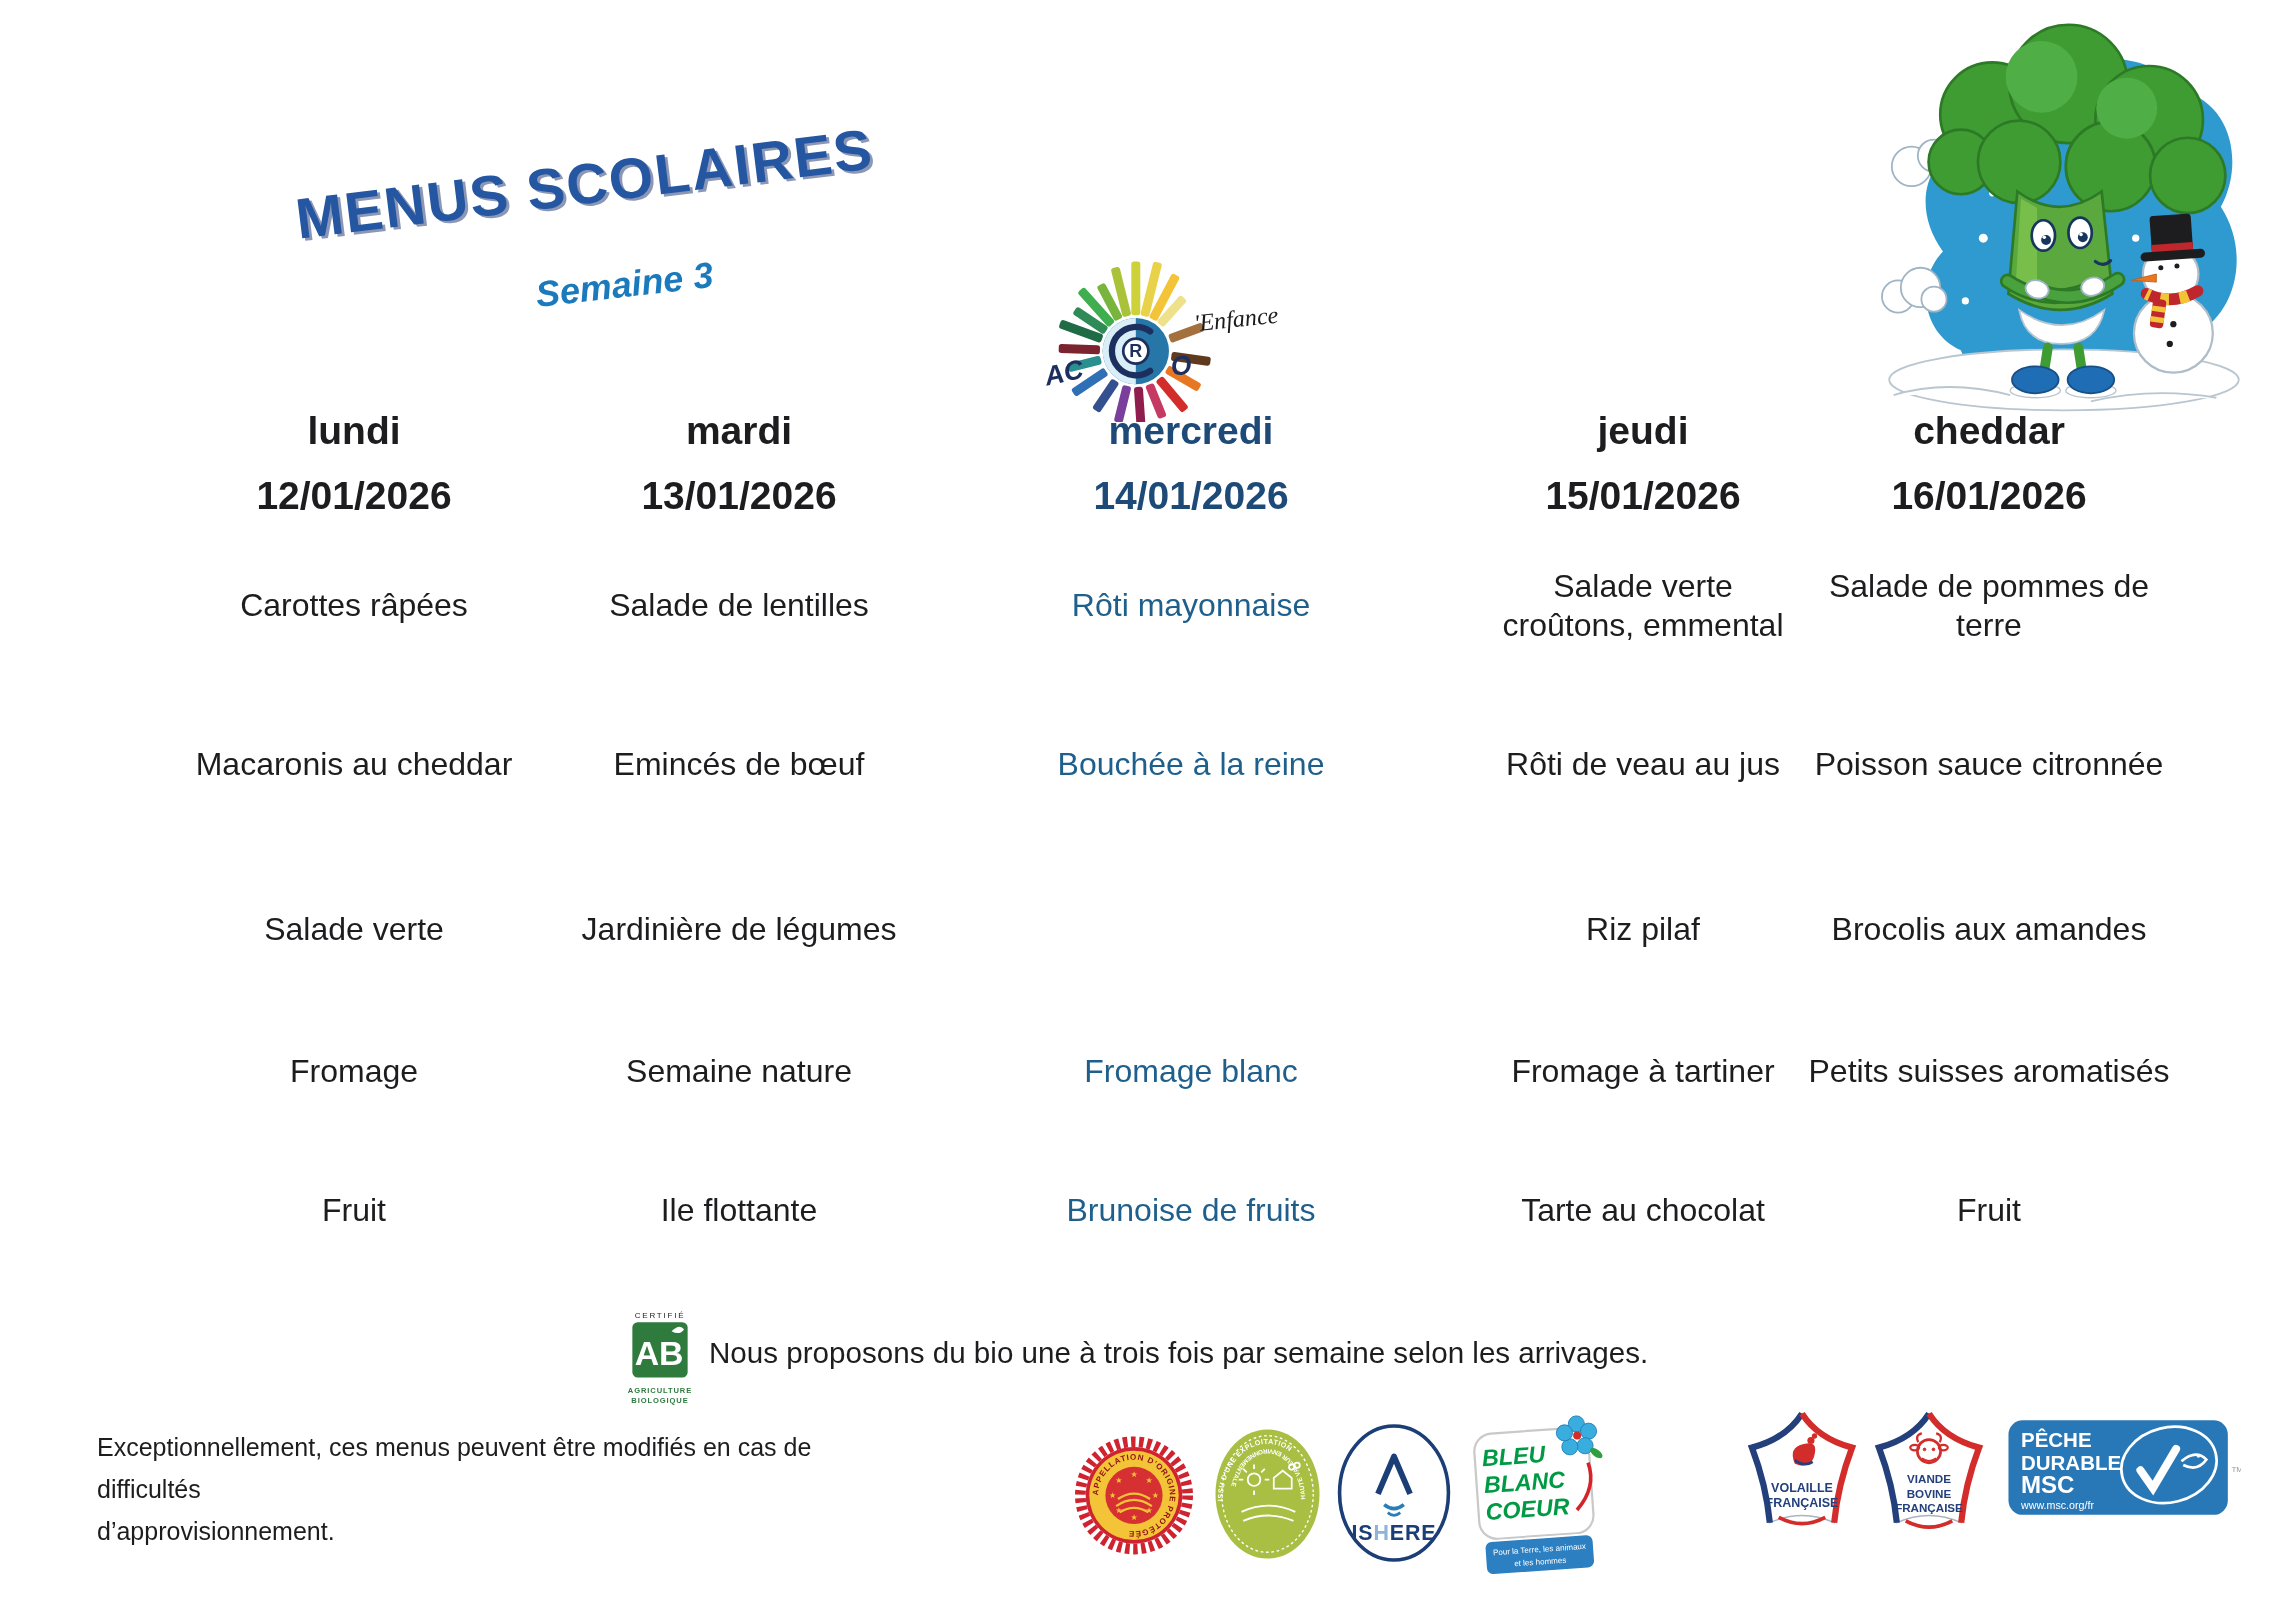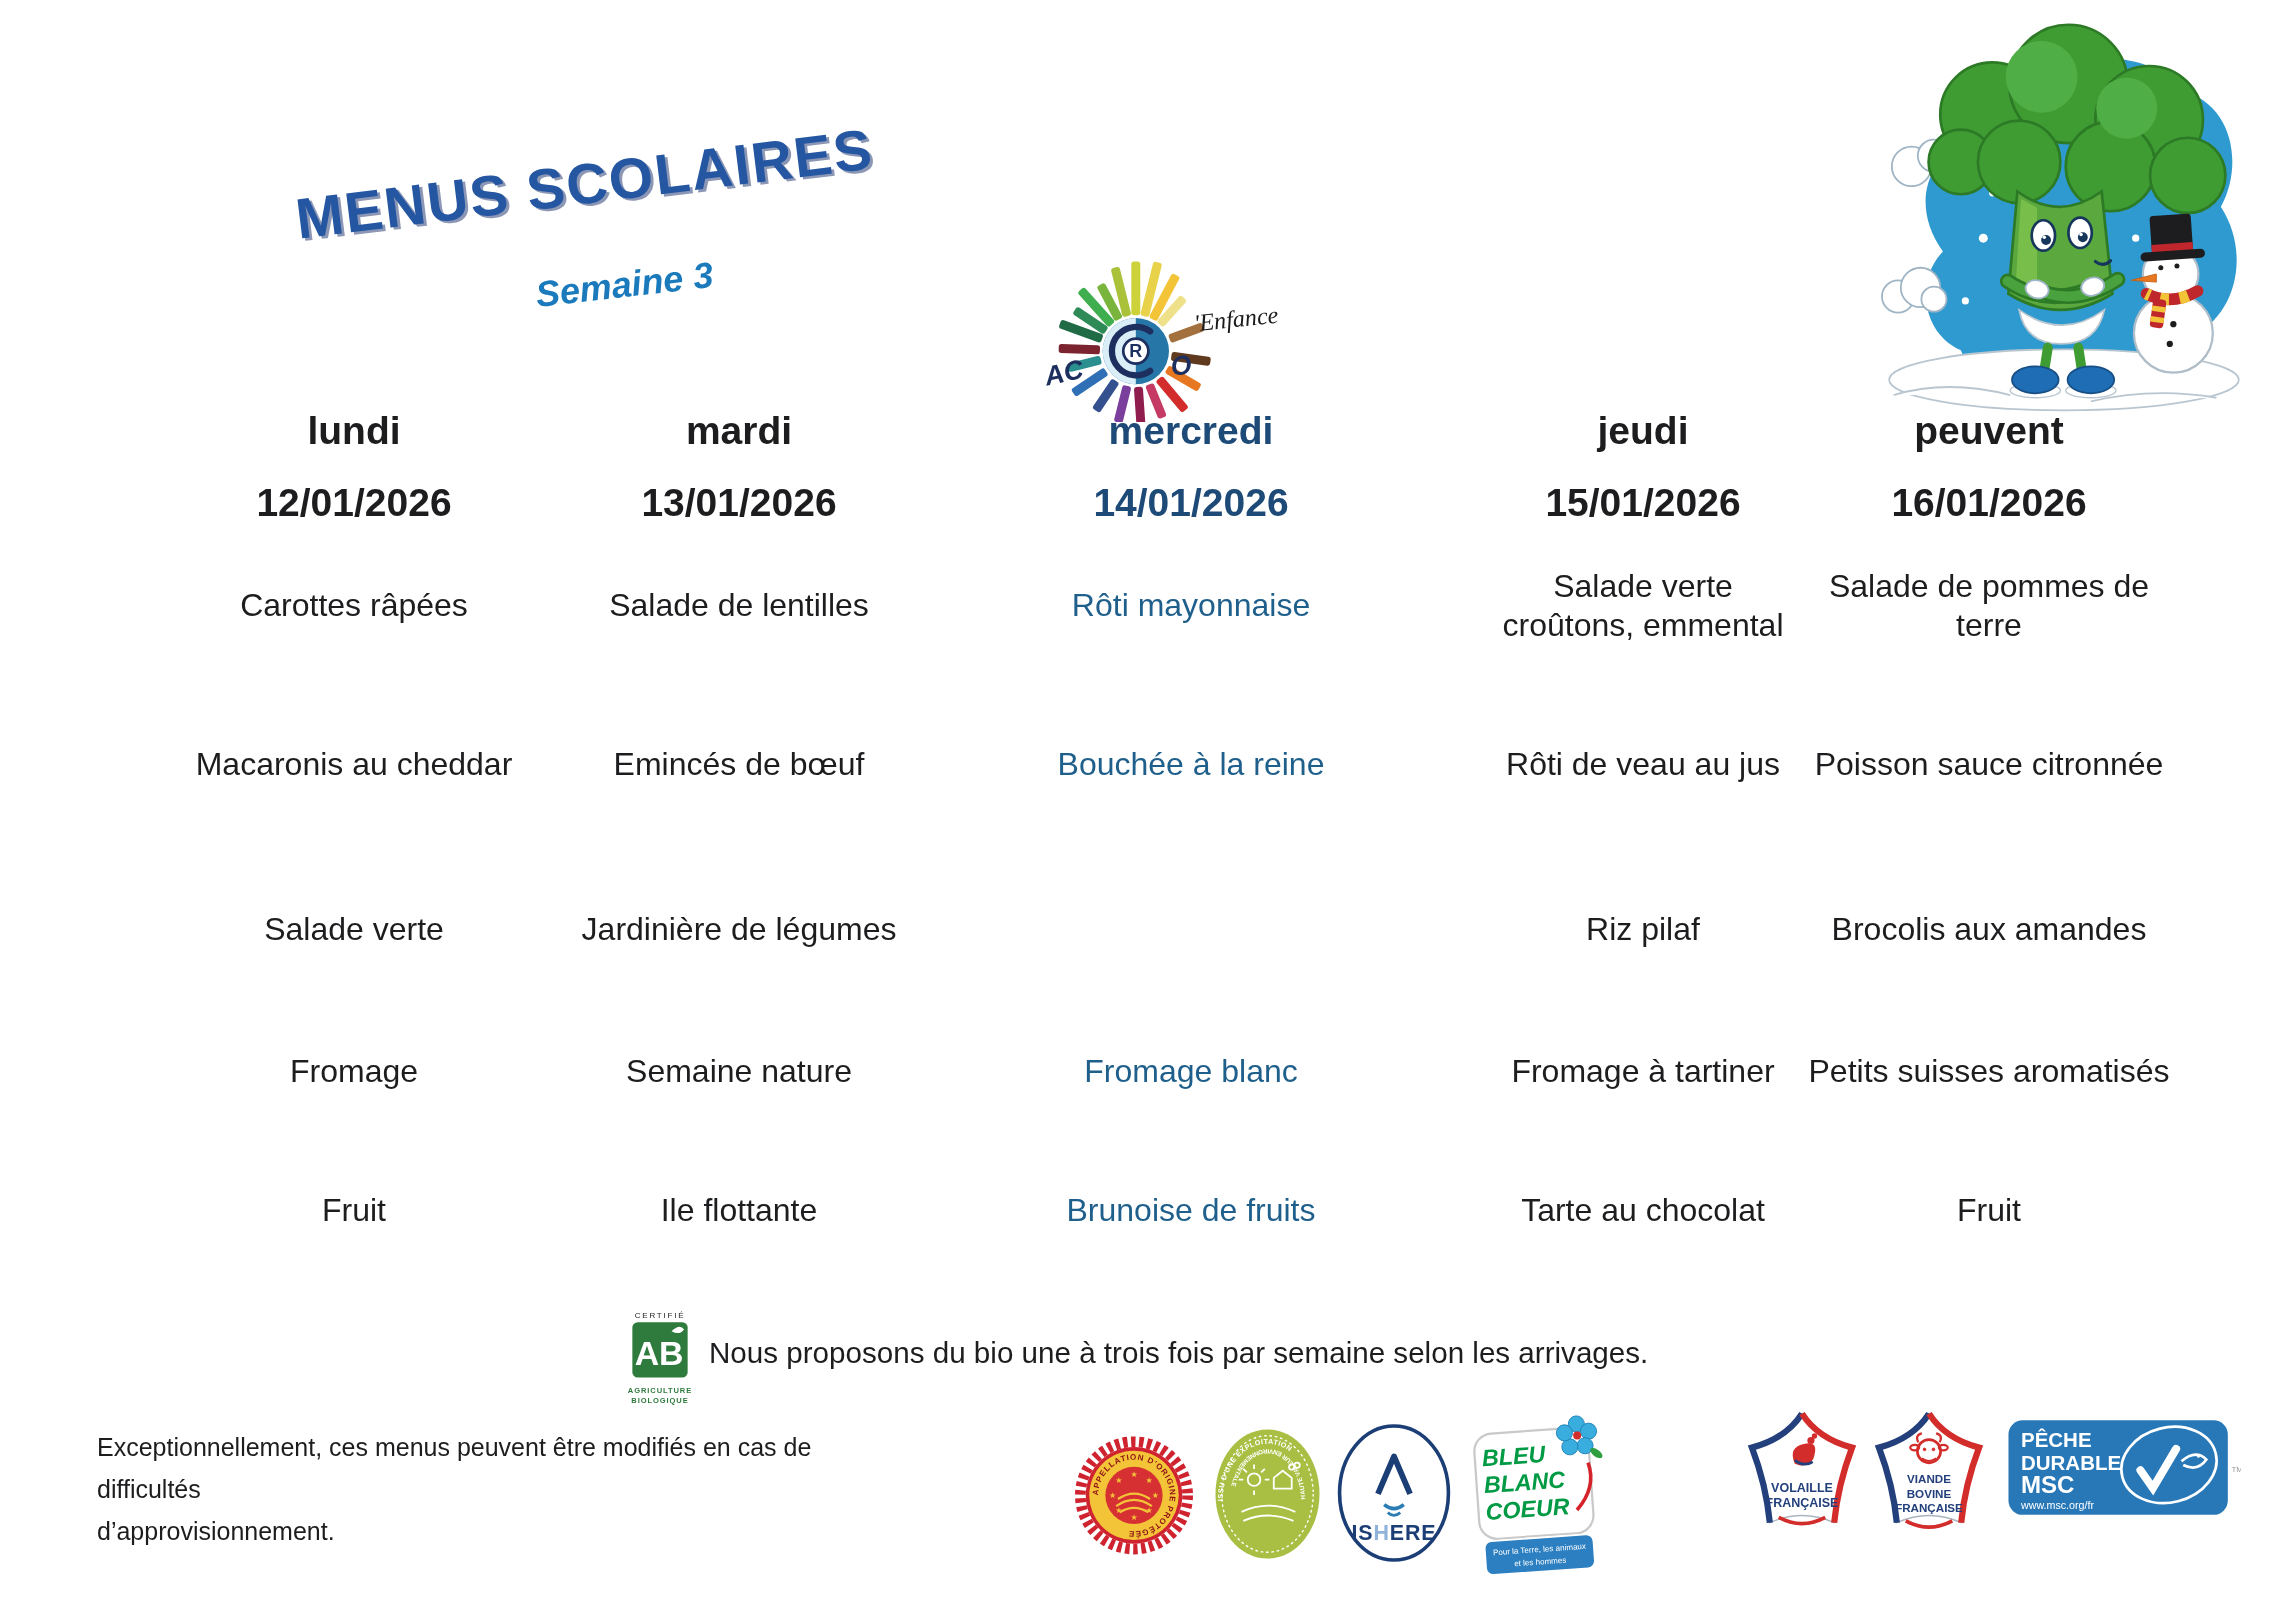--- a/index.html
+++ b/index.html
@@ -18,21 +18,21 @@
     left:536px;top:274px;font-size:36px;font-weight:bold;font-style:italic;
     color:var(--subtitle-blue,#1a7abc);transform:rotate(-6.5deg);transform-origin:left center;white-space:nowrap;
   }
   
   .col{position:absolute;top:0;width:430px;height:1299px;}
   .col .slot{
     position:absolute;left:0;right:0;display:flex;align-items:center;justify-content:center;
     text-align:center;white-space:pre-line;line-height:1.22;
   }
   .slot.day  {top:401px;height:59px;font-size:39px;font-weight:bold;}
-  .slot.date {top:466px;height:59px;font-size:39px;font-weight:bold;margin-top:7px;}
+  .slot.date {top:466px;height:59px;font-size:39px;font-weight:bold;}
   .slot.i1{top:545px;height:122px;font-size:32px;}
   .slot.i2{top:724px;height:82px;font-size:32px;}
   .slot.i3{top:889px;height:82px;font-size:32px;}
   .slot.i4{top:1031px;height:82px;font-size:32px;}
   .slot.i5{top:1170px;height:82px;font-size:32px;}
   .col.wed .slot.day,.col.wed .slot.date{color:var(--wednesday-header,#1d4a77);}
   .col.wed .slot.i1,.col.wed .slot.i2,.col.wed .slot.i3,.col.wed .slot.i4,.col.wed .slot.i5{color:var(--wednesday-blue,#1f5f8c);}
   
   .bio-text{left:709px;top:1336px;font-size:29.6px;}
   
@@ -205,21 +205,21 @@
       <div class="slot date">15/01/2026</div>
       <div class="slot i1">Salade verte
 croûtons, emmental</div>
       <div class="slot i2">Rôti de veau au jus</div>
       <div class="slot i3">Riz pilaf</div>
       <div class="slot i4">Fromage à tartiner</div>
       <div class="slot i5">Tarte au chocolat</div>
     </div>
 
     <div class="col" style="left:1774px;">
-      <div class="slot day">peuvent</div>
+      <div class="slot day">cheddar</div>
       <div class="slot date">16/01/2026</div>
       <div class="slot i1">Salade de pommes de
 terre</div>
       <div class="slot i2">Poisson sauce citronnée</div>
       <div class="slot i3">Brocolis aux amandes</div>
       <div class="slot i4">Petits suisses aromatisés</div>
       <div class="slot i5">Fruit</div>
     </div>
   </div>
 

